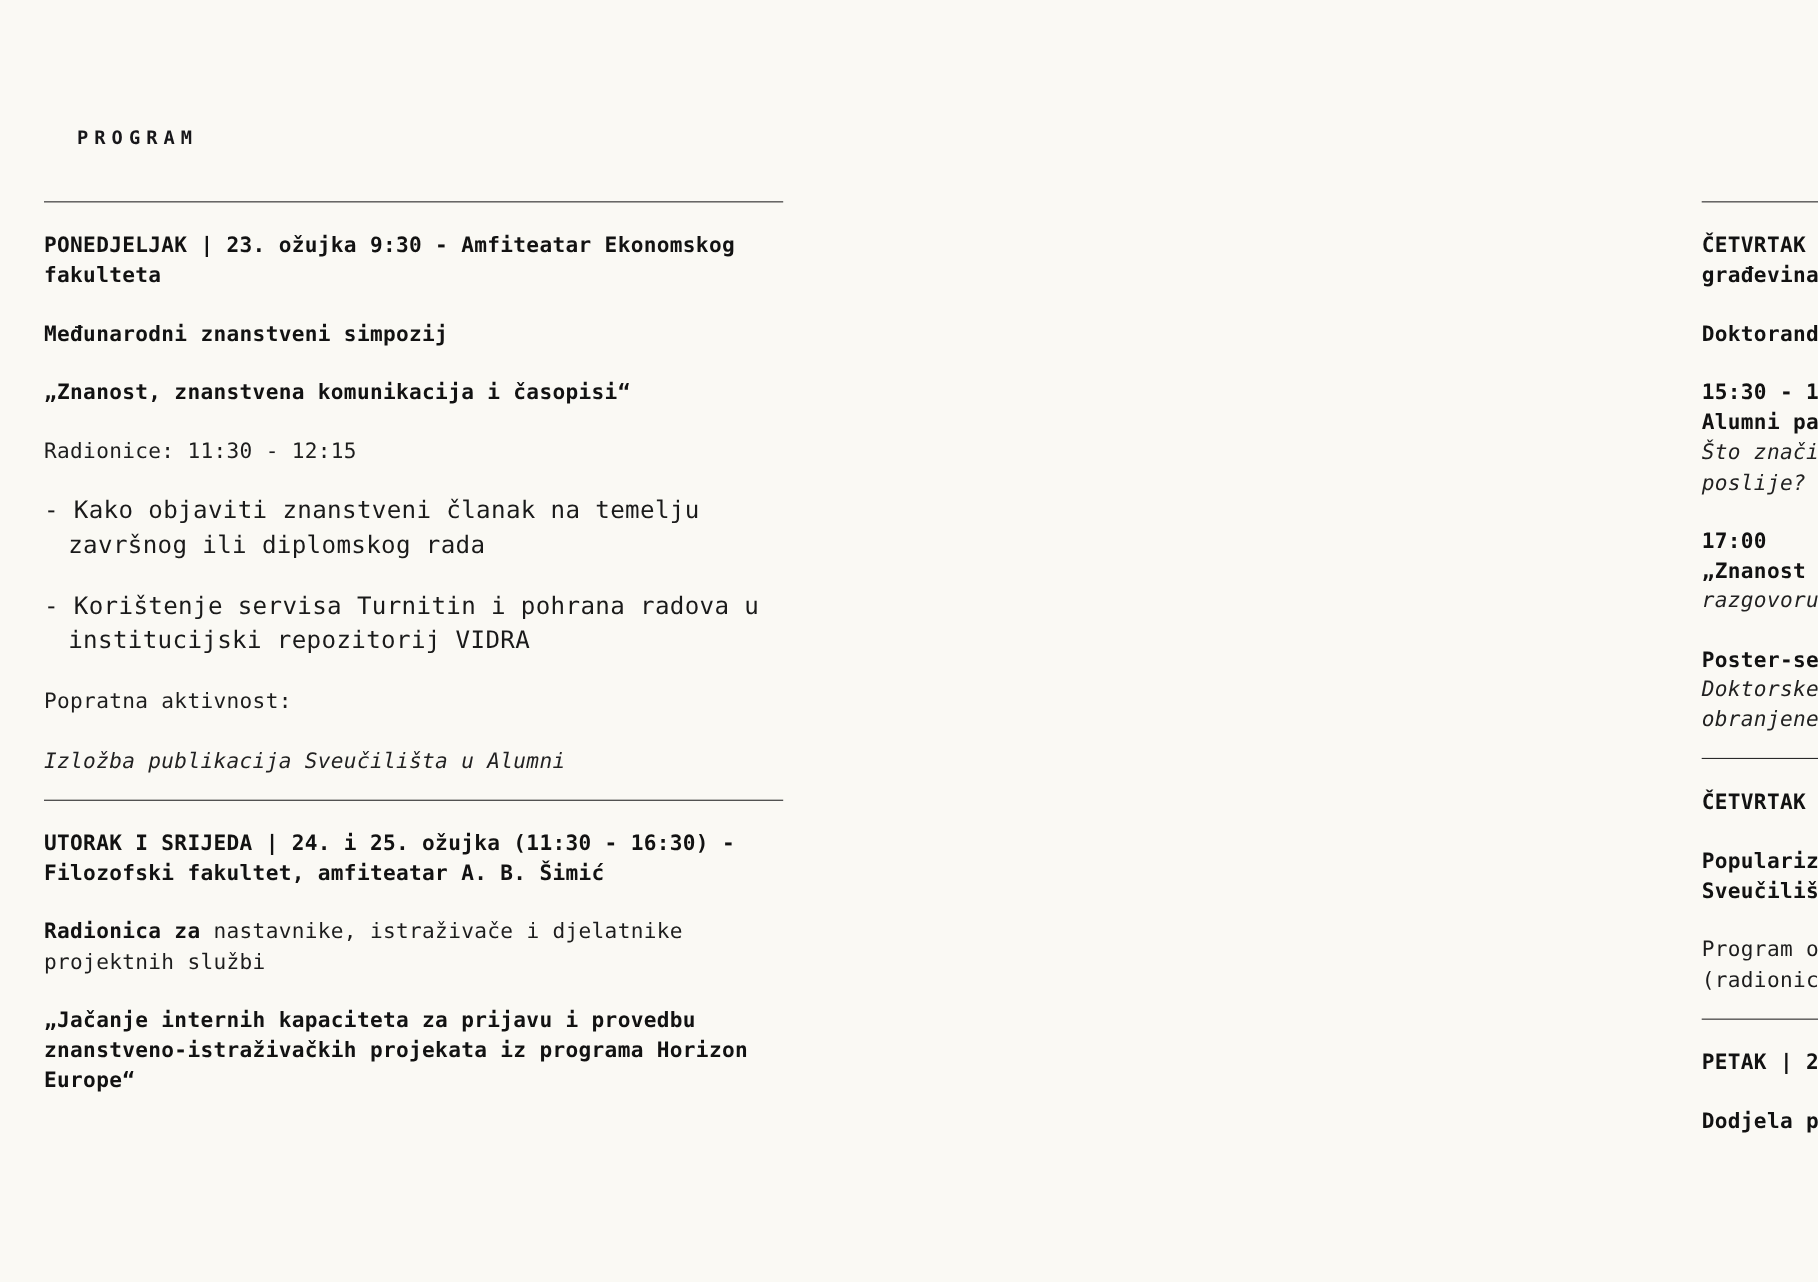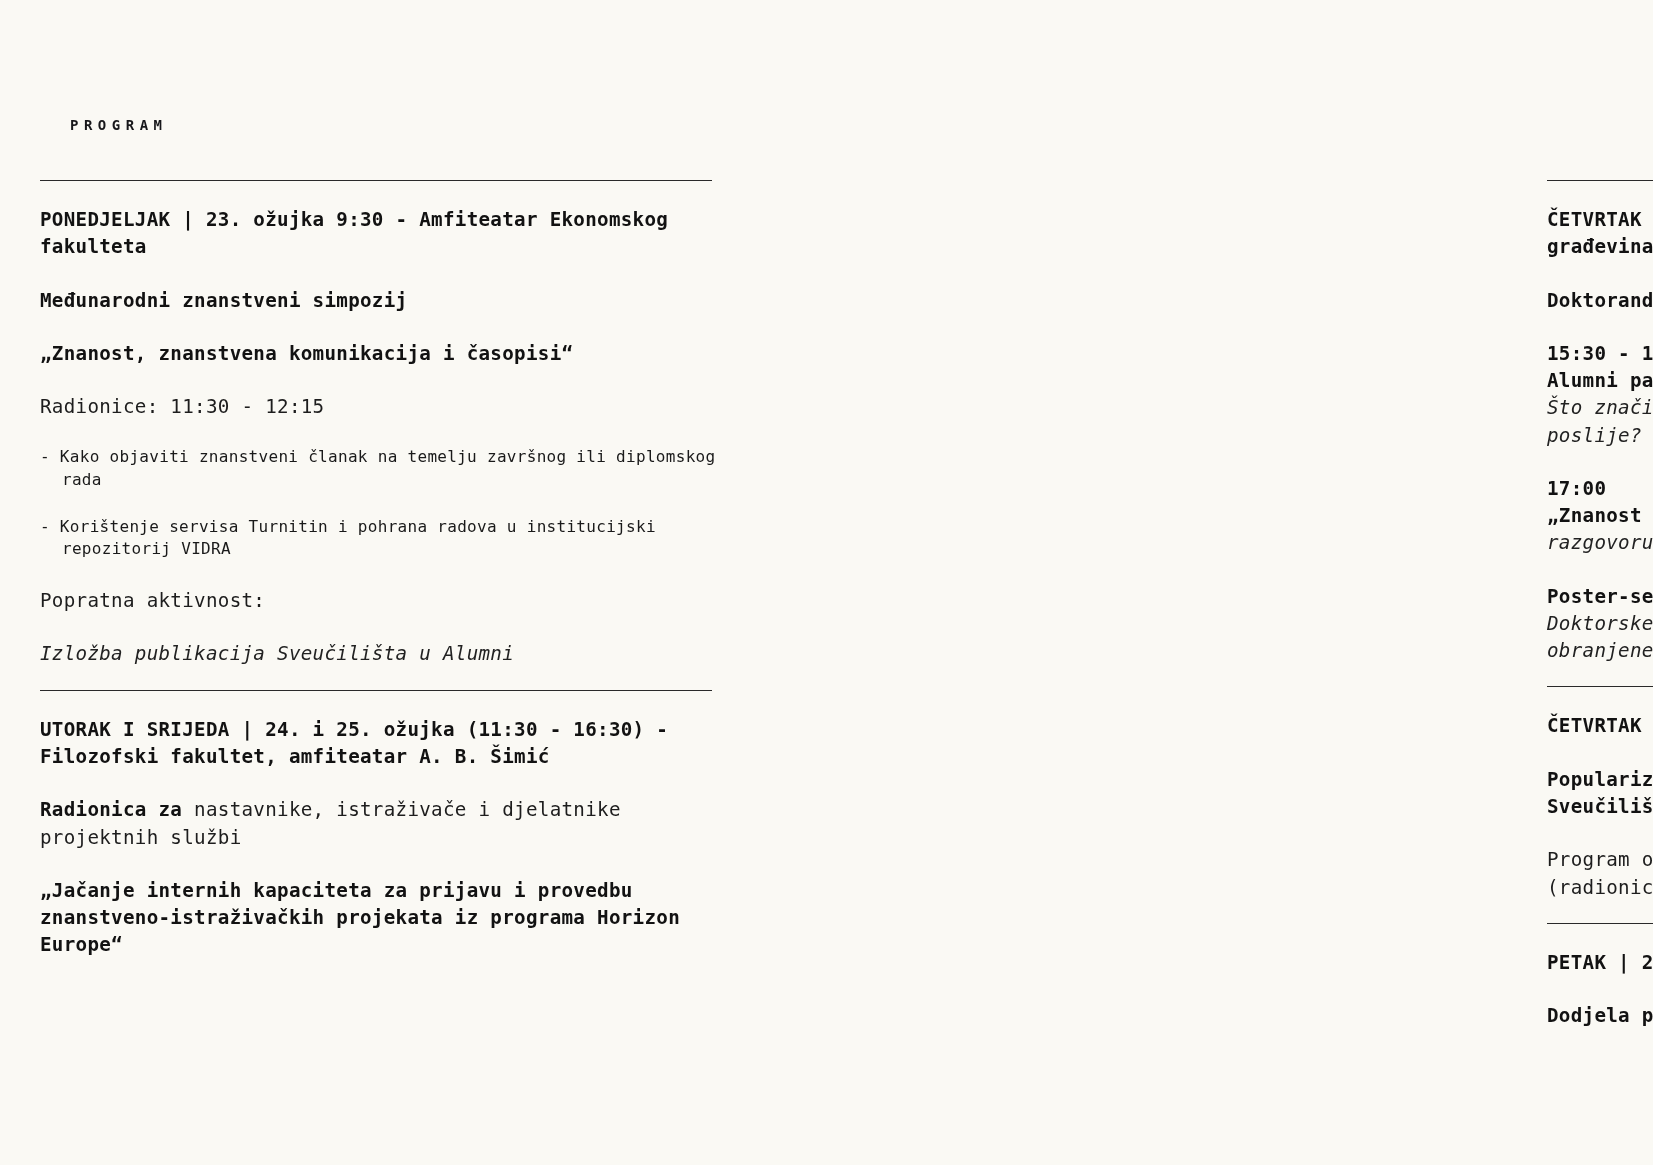--- a/index.html
+++ b/index.html
@@ -18,21 +18,21 @@
   .page {
     position: relative;
     width: 1653px;
     height: 1165px;
     box-sizing: border-box;
     padding: 118px 0 0 0;
   }
 
   .page-title {
     margin: 0 0 0 70px;
-    font-size: 14px;
+    font-size: 17px;
     font-weight: 700;
     letter-spacing: 5.5px;
     color: #17171a;
     line-height: 1;
   }
 
   .columns {
     display: flex;
     margin-top: 48px;
     gap: 0;
@@ -79,21 +79,21 @@
 
   .b { font-weight: 700; color: #121212; }
   .i { font-style: italic; color: #222; }
 
   .bullets {
     margin: 0 0 26px 0;
     padding: 0;
     list-style: none;
   }
   .bullets li {
-    font-size: 16px;
+    font-size: 22px;
     line-height: 1.42;
     letter-spacing: 0.3px;
     margin-bottom: 24px;
     padding-left: 22px;
     text-indent: -22px;
   }
   .bullets li:last-child { margin-bottom: 0; }
 
   .stack p { margin-bottom: 0; }
   .stack { margin-bottom: 26px; }

